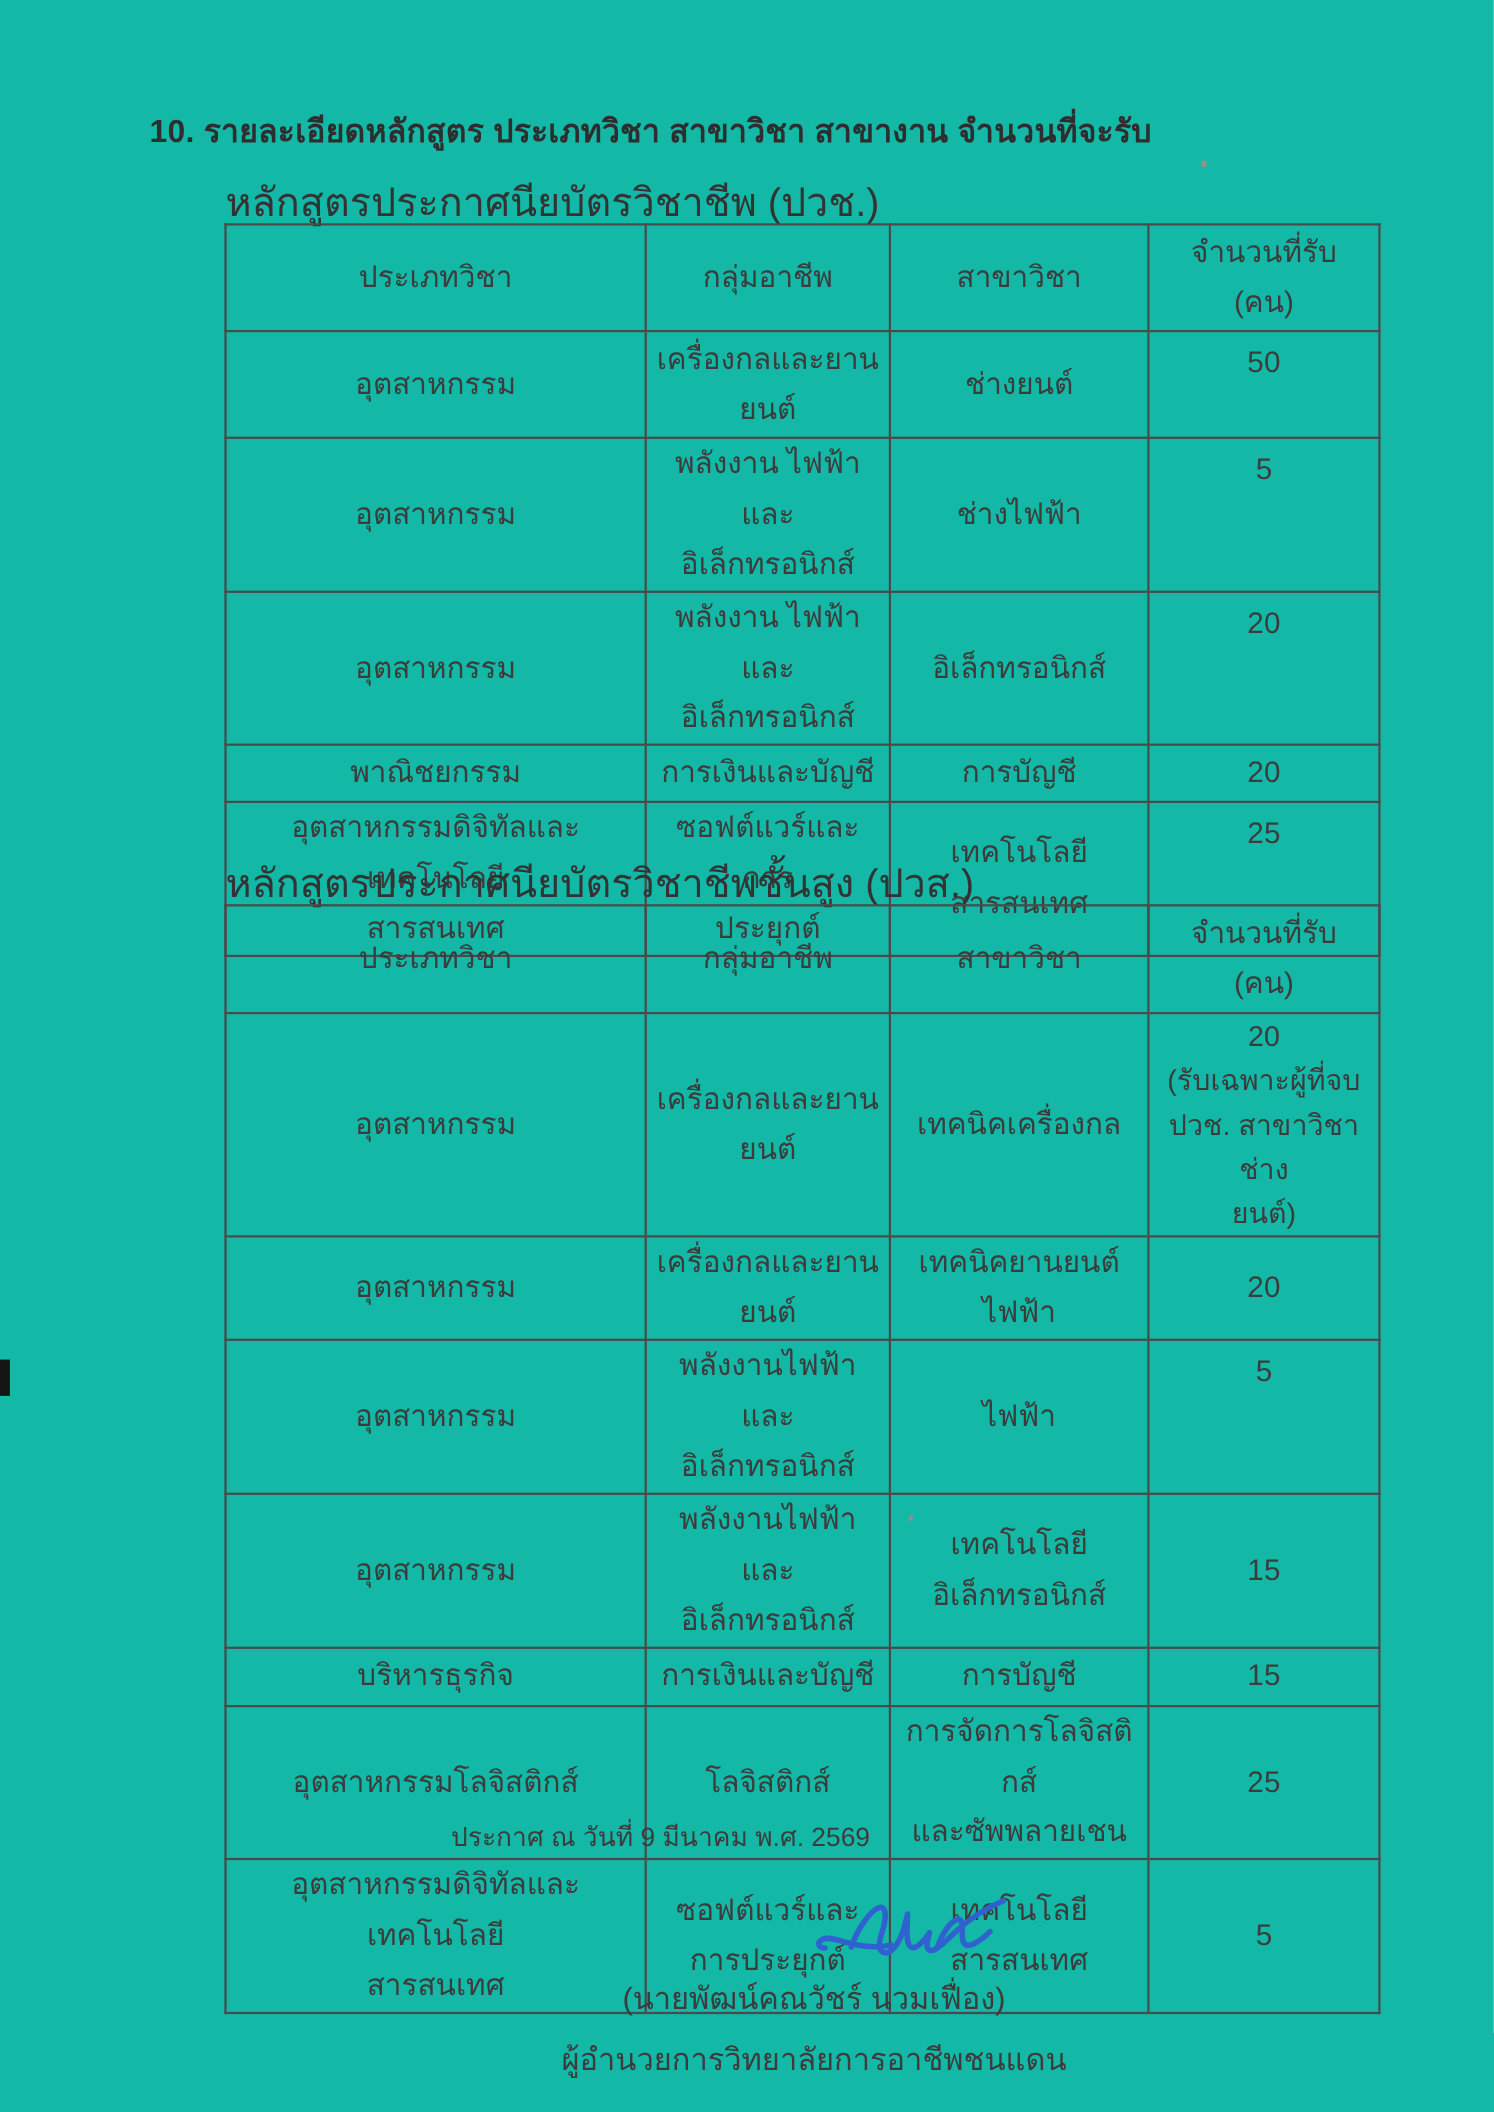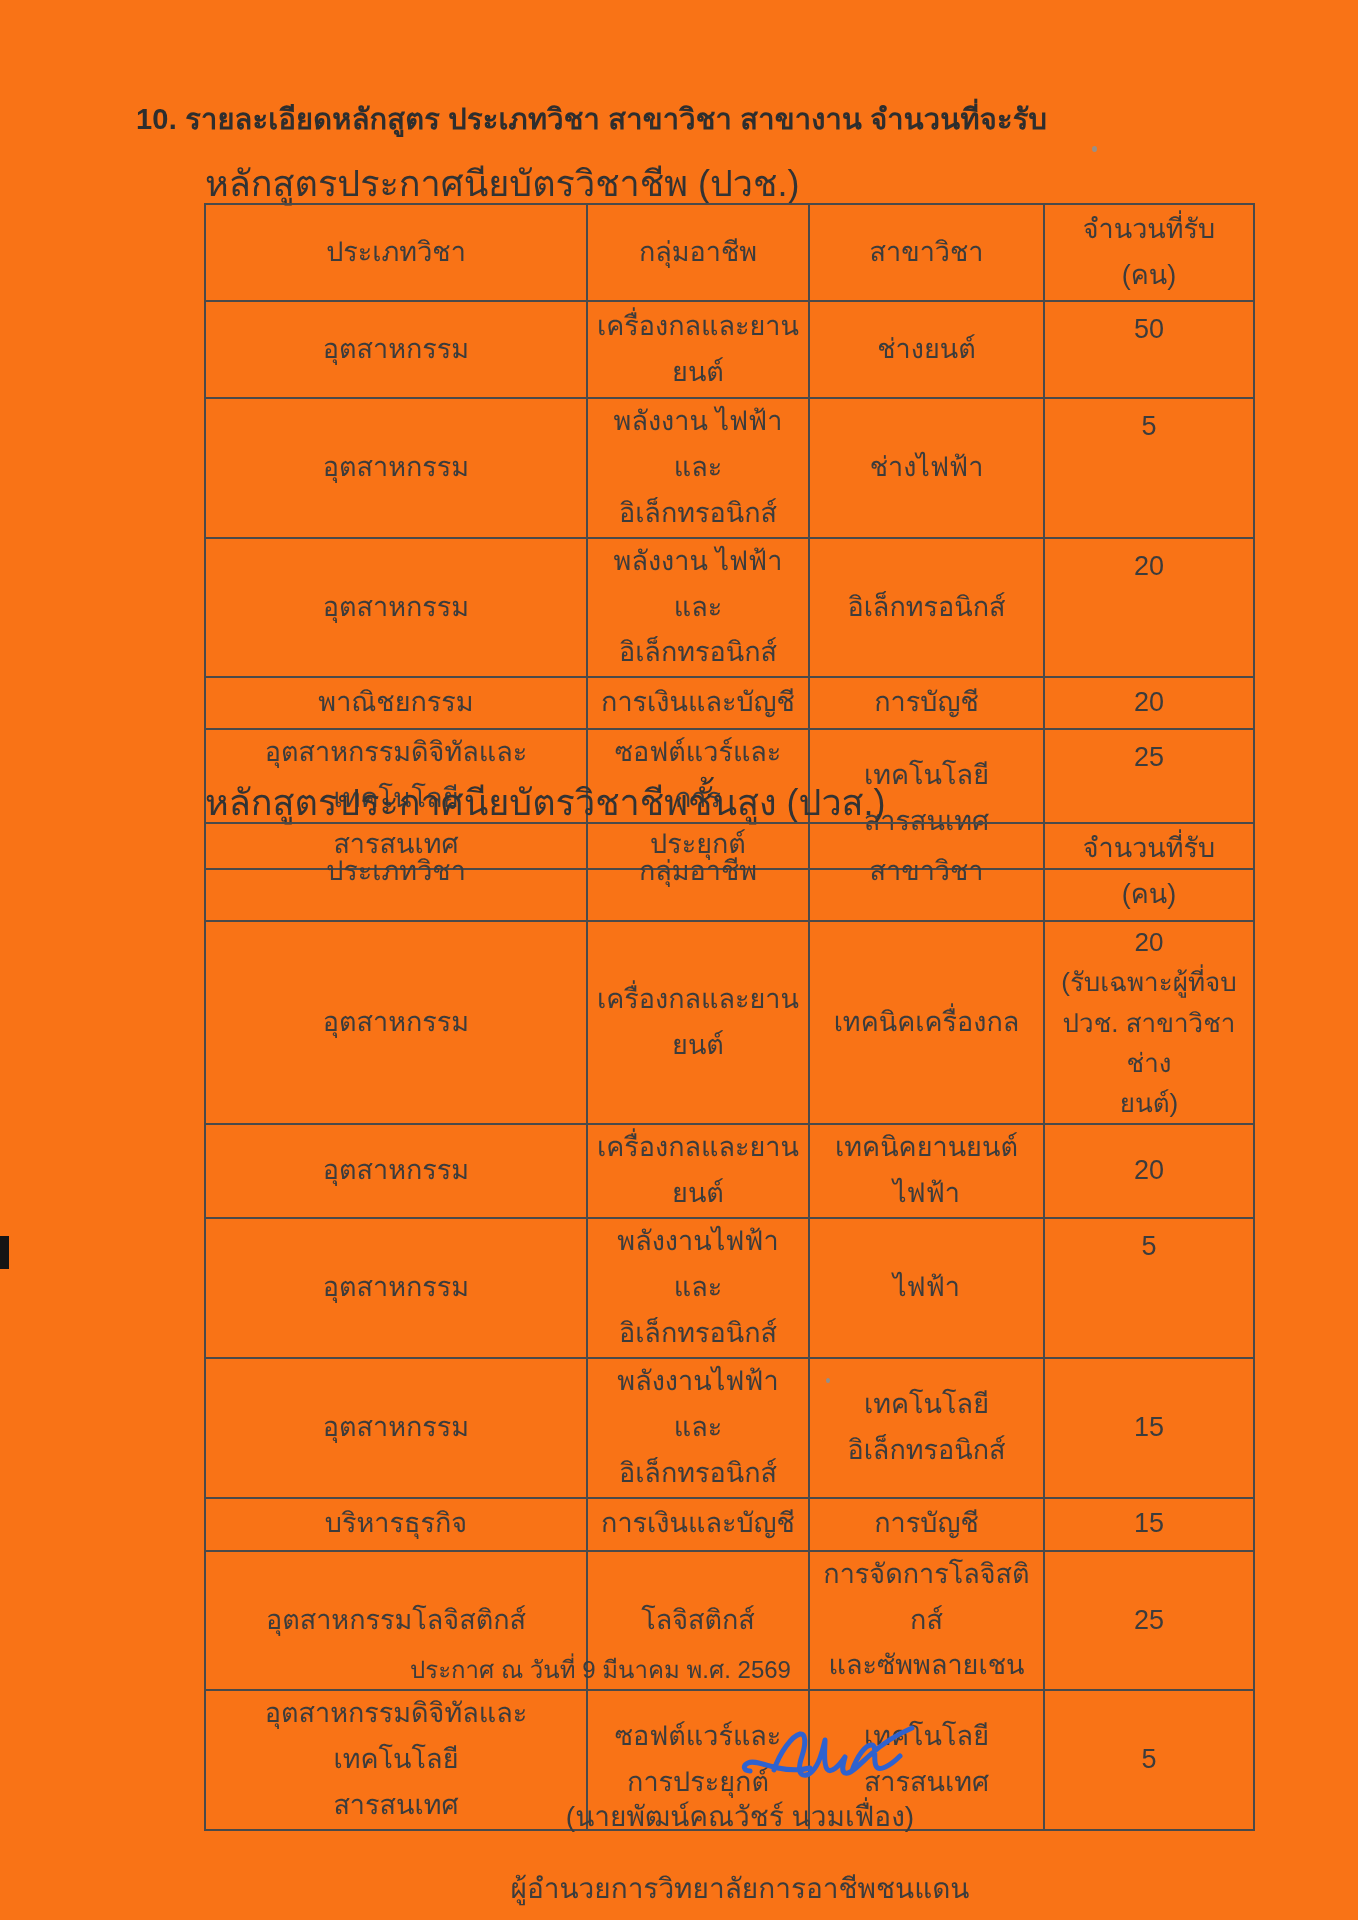--- a/index.html
+++ b/index.html
@@ -1,20 +1,20 @@
 <!DOCTYPE html>
 <html><head>
 <meta charset="utf-8">
 <style>
   html,body{margin:0;padding:0;background:#e8e8e8;}
   .page{
     position:relative;
     width:1358px;height:1920px;
     margin:0 auto;
-    background:#f97316;
+    background:#14b8a6;
     font-family:"Liberation Sans",sans-serif;
     color:#3a3a3a;
     overflow:hidden;
   }
   .heading{
     position:absolute;left:136px;top:96px;
     font-size:29px;font-weight:bold;color:#2e2e2e;
     letter-spacing:.2px;white-space:nowrap;
   }
   .table-title{
@@ -43,21 +43,21 @@
   table.doc .count-tall{line-height:1.55;font-size:26px;}
   .sig-wrap{position:absolute;left:740px;top:1724px;width:252px;height:68px;}
   .announce{
     position:absolute;left:410px;top:1650px;
     font-size:24px;color:#3c3c3c;white-space:nowrap;
   }
   .signer{
     position:absolute;left:480px;top:1794px;width:520px;
     text-align:center;font-size:28px;color:#3c3c3c;
   }
-  .signer .name{margin-bottom:28px;}
+  .signer .name{margin-bottom:12px;}
   .speck1{position:absolute;left:1092px;top:146px;width:5px;height:6px;border-radius:50%;background:#9a8f85;}
   .speck2{position:absolute;left:826px;top:1378px;width:4px;height:5px;border-radius:50%;background:#8f8f8f;}
   .edge-mark{position:absolute;left:0;top:1236px;width:9px;height:33px;background:#141414;}
 </style>
 </head>
 <body>
 
 <div class="page">
 
   <div class="heading">10. รายละเอียดหลักสูตร ประเภทวิชา สาขาวิชา สาขางาน จำนวนที่จะรับ</div>

